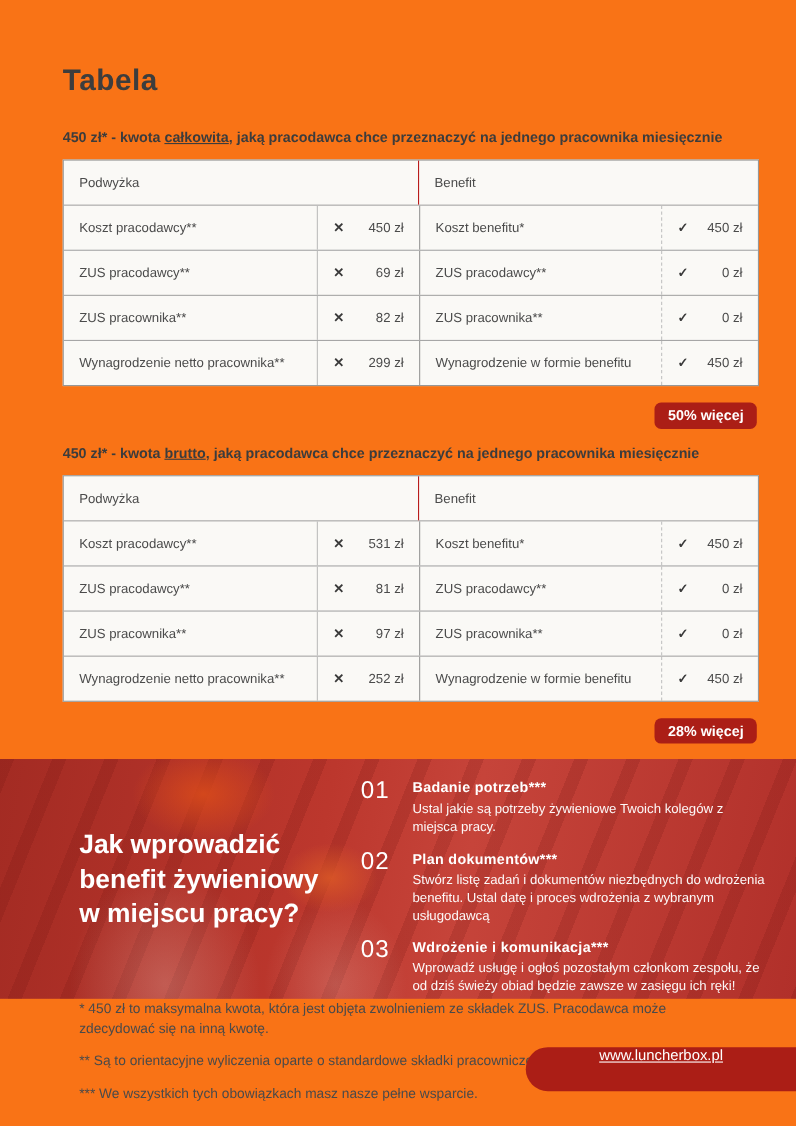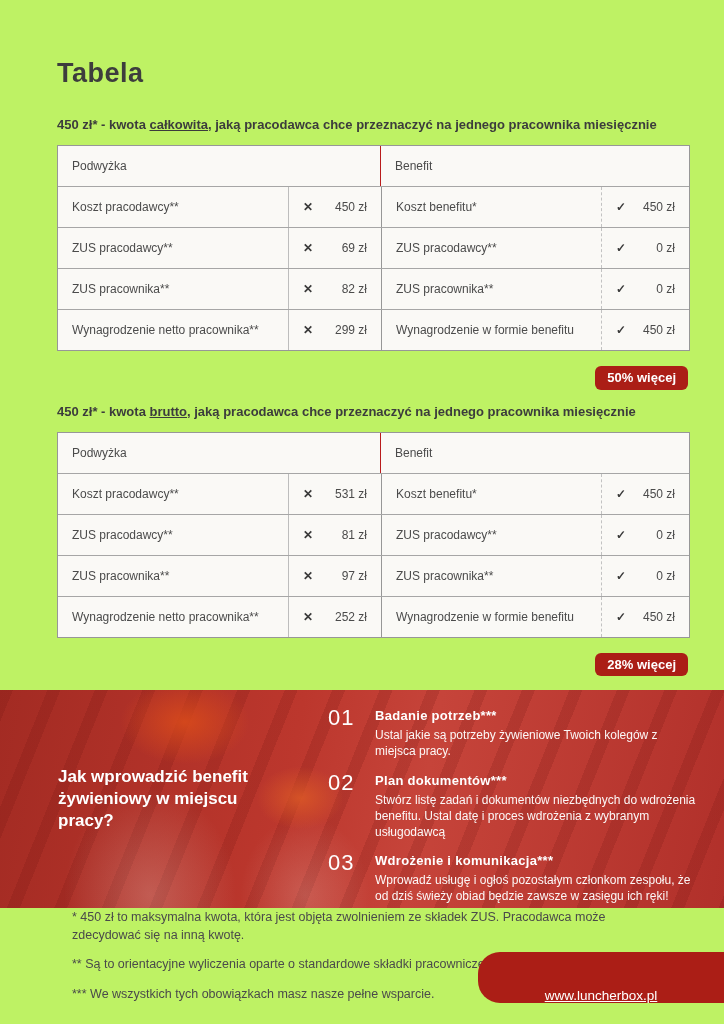--- a/index.html
+++ b/index.html
@@ -1,17 +1,17 @@
 <!DOCTYPE html>
 <html><head>
 <meta charset="utf-8">
 <style>
   html,body{margin:0;padding:0;}
   body{font-family:"Liberation Sans",sans-serif;background:#e8e8e8;}
-  .page{position:relative;width:724px;height:1024px;background:#bef264;margin:0 auto;overflow:hidden;color:#434343;}
+  .page{position:relative;width:724px;height:1024px;background:#f97316;margin:0 auto;overflow:hidden;color:#434343;}
   .content{padding:58px 36px 0 57px;}
 
   .doc-title{font-size:27px;font-weight:600;color:#3d3d3d;letter-spacing:.5px;margin:0 0 28px 0;}
 
   .sec-heading{font-size:13px;font-weight:700;color:#3c3c3c;margin:0 0 13px 0;}
   .sec-heading .u{text-decoration:underline;}
 
   .tbl{border:1px solid #979797;width:631px;font-size:12px;color:#4b4b4b;background:#FAF9F6;}
   .tr{display:grid;grid-template-columns:230px 93px 220px 88px;}
   .tr.head{grid-template-columns:323px 308px;}
@@ -31,32 +31,32 @@
   .band{position:relative;margin:9px -36px 0 -57px;width:724px;height:218px;overflow:hidden;
     background:
       radial-gradient(95px 62px at 185px 32px, rgba(216,74,27,.9), rgba(216,74,27,0) 68%),
       radial-gradient(62px 45px at 300px 108px, rgba(219,88,38,.85), rgba(219,88,38,0) 70%),
       radial-gradient(120px 150px at 150px 205px, rgba(250,240,230,.22), rgba(250,240,230,0) 72%),
       radial-gradient(90px 110px at 305px 205px, rgba(250,240,230,.18), rgba(250,240,230,0) 72%),
       repeating-linear-gradient(112deg, rgba(110,18,14,.18) 0 12px, rgba(110,18,14,0) 12px 44px),
       linear-gradient(100deg,#a32b23 0%,#bc372d 40%,#c6443a 58%,#b1302a 100%);
     display:flex;align-items:stretch;}
   .band-left{width:320px;display:flex;align-items:center;box-sizing:border-box;padding-left:56px;}
-  .band-title{color:#fff;font-weight:700;font-size:17px;line-height:1.3;max-width:222px;margin:2px;}
+  .band-title{color:#fff;font-weight:700;font-size:24px;line-height:1.3;max-width:222px;margin:16px;}
   .band-right{flex:1;box-sizing:border-box;padding:16px 28px 0 8px;}
   .step{display:flex;gap:13px;margin-bottom:11px;}
   .step-num{color:#fff;font-size:22px;line-height:1.1;width:34px;flex:none;letter-spacing:1px;font-weight:400;}
   .step-title{color:#fff;font-size:13px;font-weight:700;margin:2px 0 4px 0;letter-spacing:.3px;}
   .step-text{color:rgba(255,255,255,.96);font-size:12px;line-height:1.35;max-width:352px;margin:0;}
 
   .footnotes{padding:0 0 0 15px;}
   .footnote{font-size:12.5px;color:#4a4a4a;line-height:1.45;margin:0 0 11px 0;max-width:580px;}
 
-  .site-pill{position:absolute;right:0;top:952px;width:246px;height:51px;background:#AB1E16;
-    border-radius:22px 0 0 22px;display:flex;align-items:flex-end;justify-content:center;cursor:pointer;}
+  .site-pill{position:absolute;right:0;top:952px;width:246px;height:40px;background:#AB1E16;
+    border-radius:22px 0 0 22px;display:flex;align-items:flex-start;justify-content:center;cursor:pointer;}
   .site-pill a{color:#fff;font-size:13.5px;text-decoration:underline;}
 </style>
 </head>
 <body>
 
 <div class="page">
   <div class="content">
 
     <h1 class="doc-title">Tabela</h1>
 

